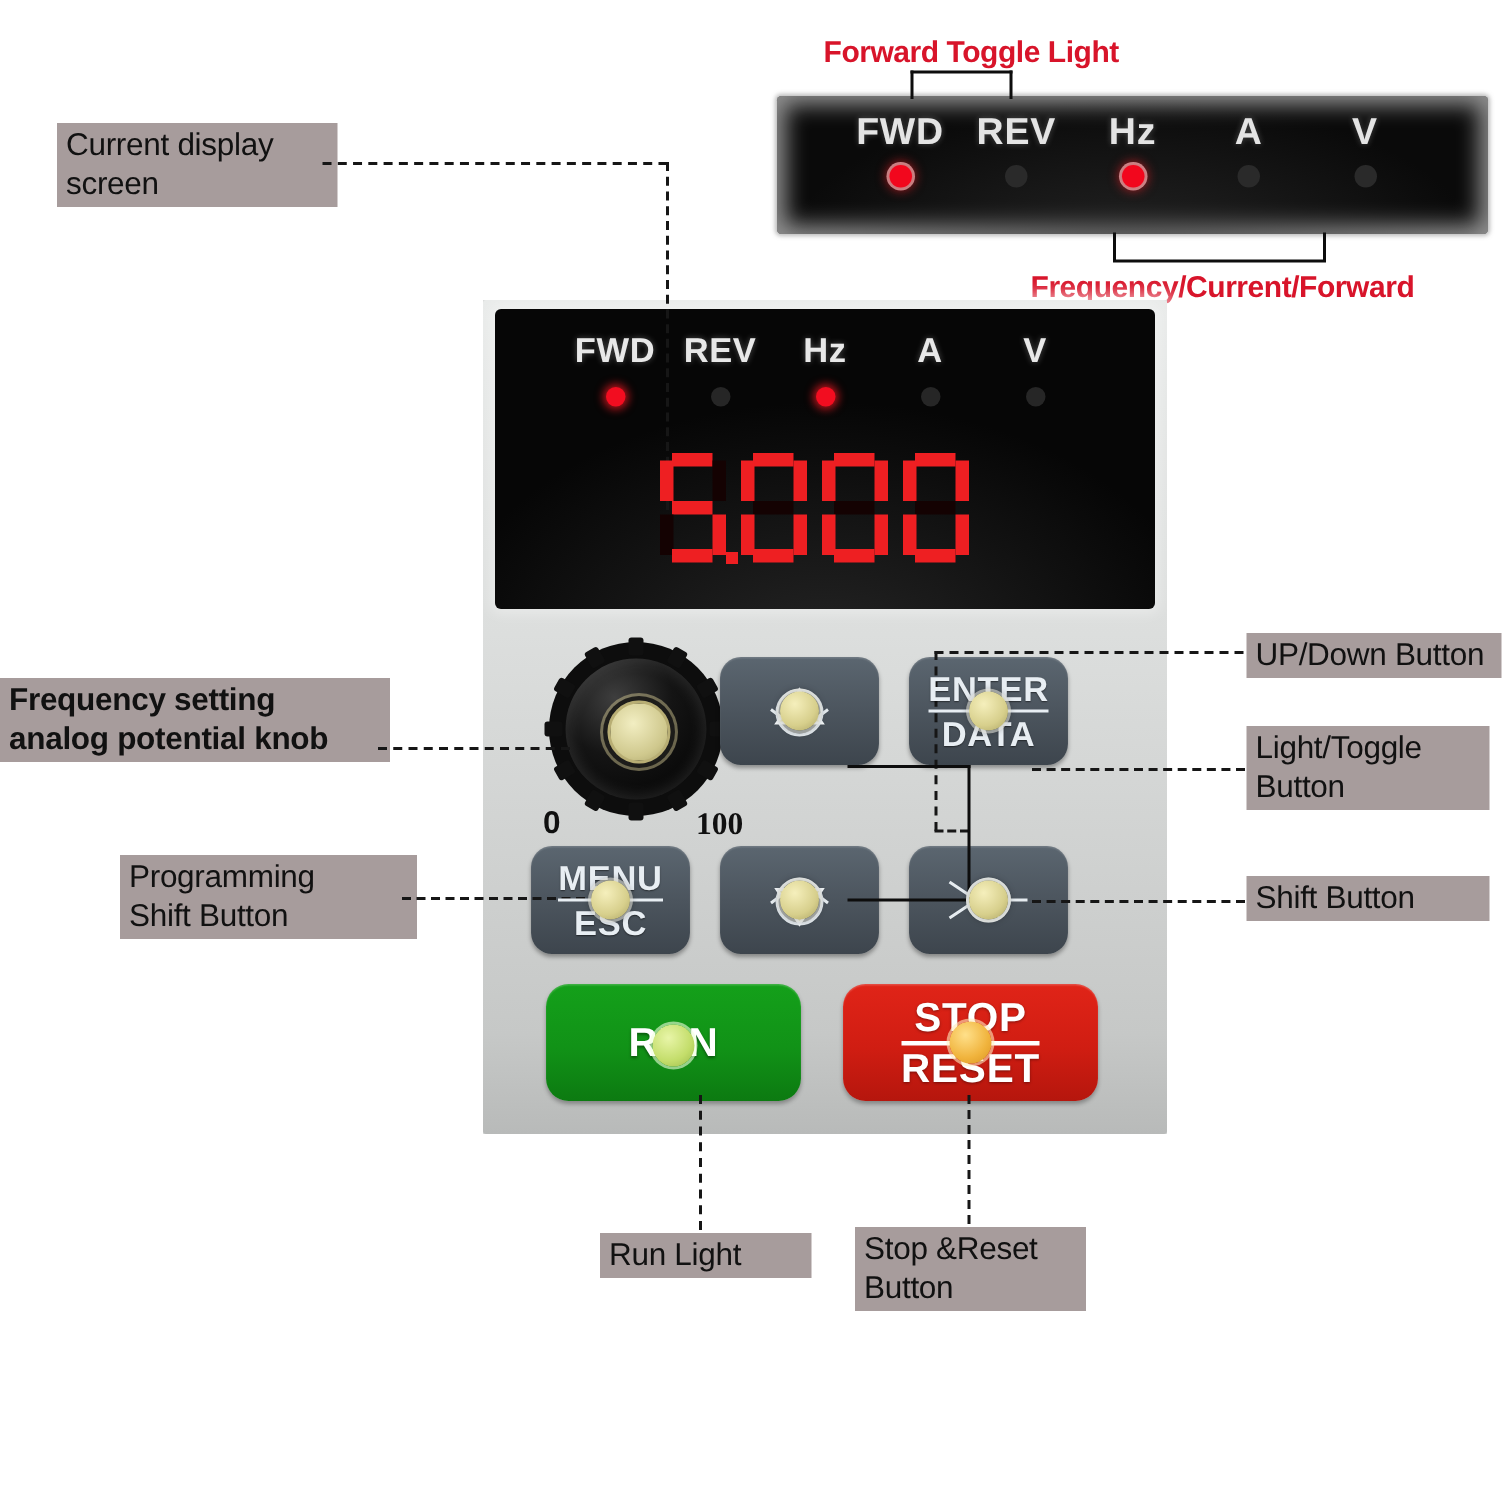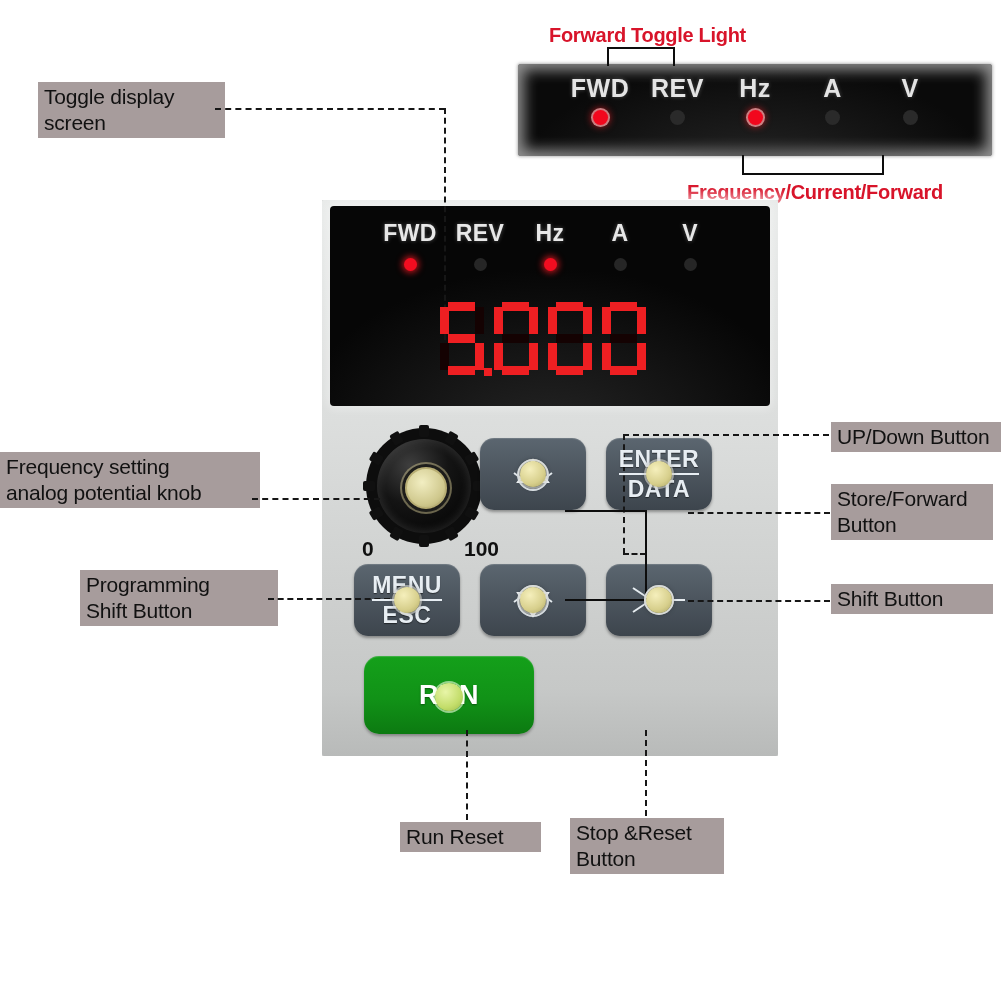--- a/index.html
+++ b/index.html
@@ -223,21 +223,21 @@
     border: 2px solid #b8ae74;
     box-shadow: 0 0 0 3px rgba(20,20,20,0.9), 0 0 0 5px rgba(200,190,140,0.5);
   }
   .knob-tick {
     position: absolute;
     color: #101010;
     font-size: 21px;
     font-weight: bold;
   }
   #tick-min { left: 40px; top: 337px; }
-  #tick-max { left: 142px; top: 337px; }
+  #tick-max { left: 142px; top: 337px; font-family: Liberation Serif, serif; }
 
   
   .key {
     position: absolute;
     background: linear-gradient(180deg,#5b6670 0%, #4c555e 50%, #3d454d 100%);
     border-radius: 14px;
     box-shadow: 0 2px 3px rgba(0,0,0,0.35), inset 0 1px 1px rgba(255,255,255,0.14);
     display: flex;
     align-items: center;
     justify-content: center;
@@ -539,47 +539,55 @@
       <path d="M2 5 L20 17 M2 29 L20 17 M36 17 L54 17" stroke="#e6ecf0" stroke-width="2" fill="none"></path>
     </svg>
     <div class="gold-dot"></div>
   </div>
 
   <div id="key-run">
     <div class="big-text">RUN</div>
     <div class="green-dot"></div>
   </div>
 
+  <div id="key-stop">
+    <div class="big-text">
+      <span>STOP</span>
+      <span class="rule"></span>
+      <span>RESET</span>
+    </div>
+    <div class="amber-dot"></div>
+  </div>
 </div>
 
-<div class="chip" style="left:38px; top:82px; width:175px;">Toggle display screen</div>
+<div class="chip" style="left:38px; top:82px; width:175px;">Current display screen</div>
 <div class="dash-h" style="left:215px; top:108px; width:230px;"></div>
 <div class="dash-v" style="left:444px; top:108px; height:232px;"></div>
 
-<div class="chip" style="left:0px; top:452px; width:248px;">Frequency setting
+<div class="chip" style="left:0px; top:452px; width:248px;font-weight:bold;">Frequency setting
 analog potential knob</div>
 <div class="dash-h" style="left:252px; top:498px; width:128px;"></div>
 
 <div class="chip" style="left:80px; top:570px; width:186px;">Programming
 Shift Button</div>
 <div class="dash-h" style="left:268px; top:598px; width:122px;"></div>
 
 <div class="chip" style="left:831px; top:422px; width:160px;">UP/Down Button</div>
 <div class="dash-h" style="left:623px; top:434px; width:206px;"></div>
 <div class="dash-v" style="left:623px; top:434px; height:120px;"></div>
 <div class="dash-h" style="left:623px; top:553px; width:23px;"></div>
 <div class="sol-v" style="left:645px; top:510px; height:90px;"></div>
 <div class="sol-h" style="left:565px; top:510px; width:82px;"></div>
 <div class="sol-h" style="left:565px; top:599px; width:82px;"></div>
 
-<div class="chip" style="left:831px; top:484px; width:150px;">Store/Forward
+<div class="chip" style="left:831px; top:484px; width:150px;">Light/Toggle
 Button</div>
 <div class="dash-h" style="left:688px; top:512px; width:142px;"></div>
 
 <div class="chip" style="left:831px; top:584px; width:150px;">Shift Button</div>
 <div class="dash-h" style="left:688px; top:600px; width:142px;"></div>
 
-<div class="chip" style="left:400px; top:822px; width:129px;">Run Reset</div>
+<div class="chip" style="left:400px; top:822px; width:129px;">Run Light</div>
 <div class="dash-v" style="left:466px; top:730px; height:90px;"></div>
 
 <div class="chip" style="left:570px; top:818px; width:142px;">Stop &amp;Reset
 Button</div>
 <div class="dash-v" style="left:645px; top:730px; height:86px;"></div>
 
 </body></html>

